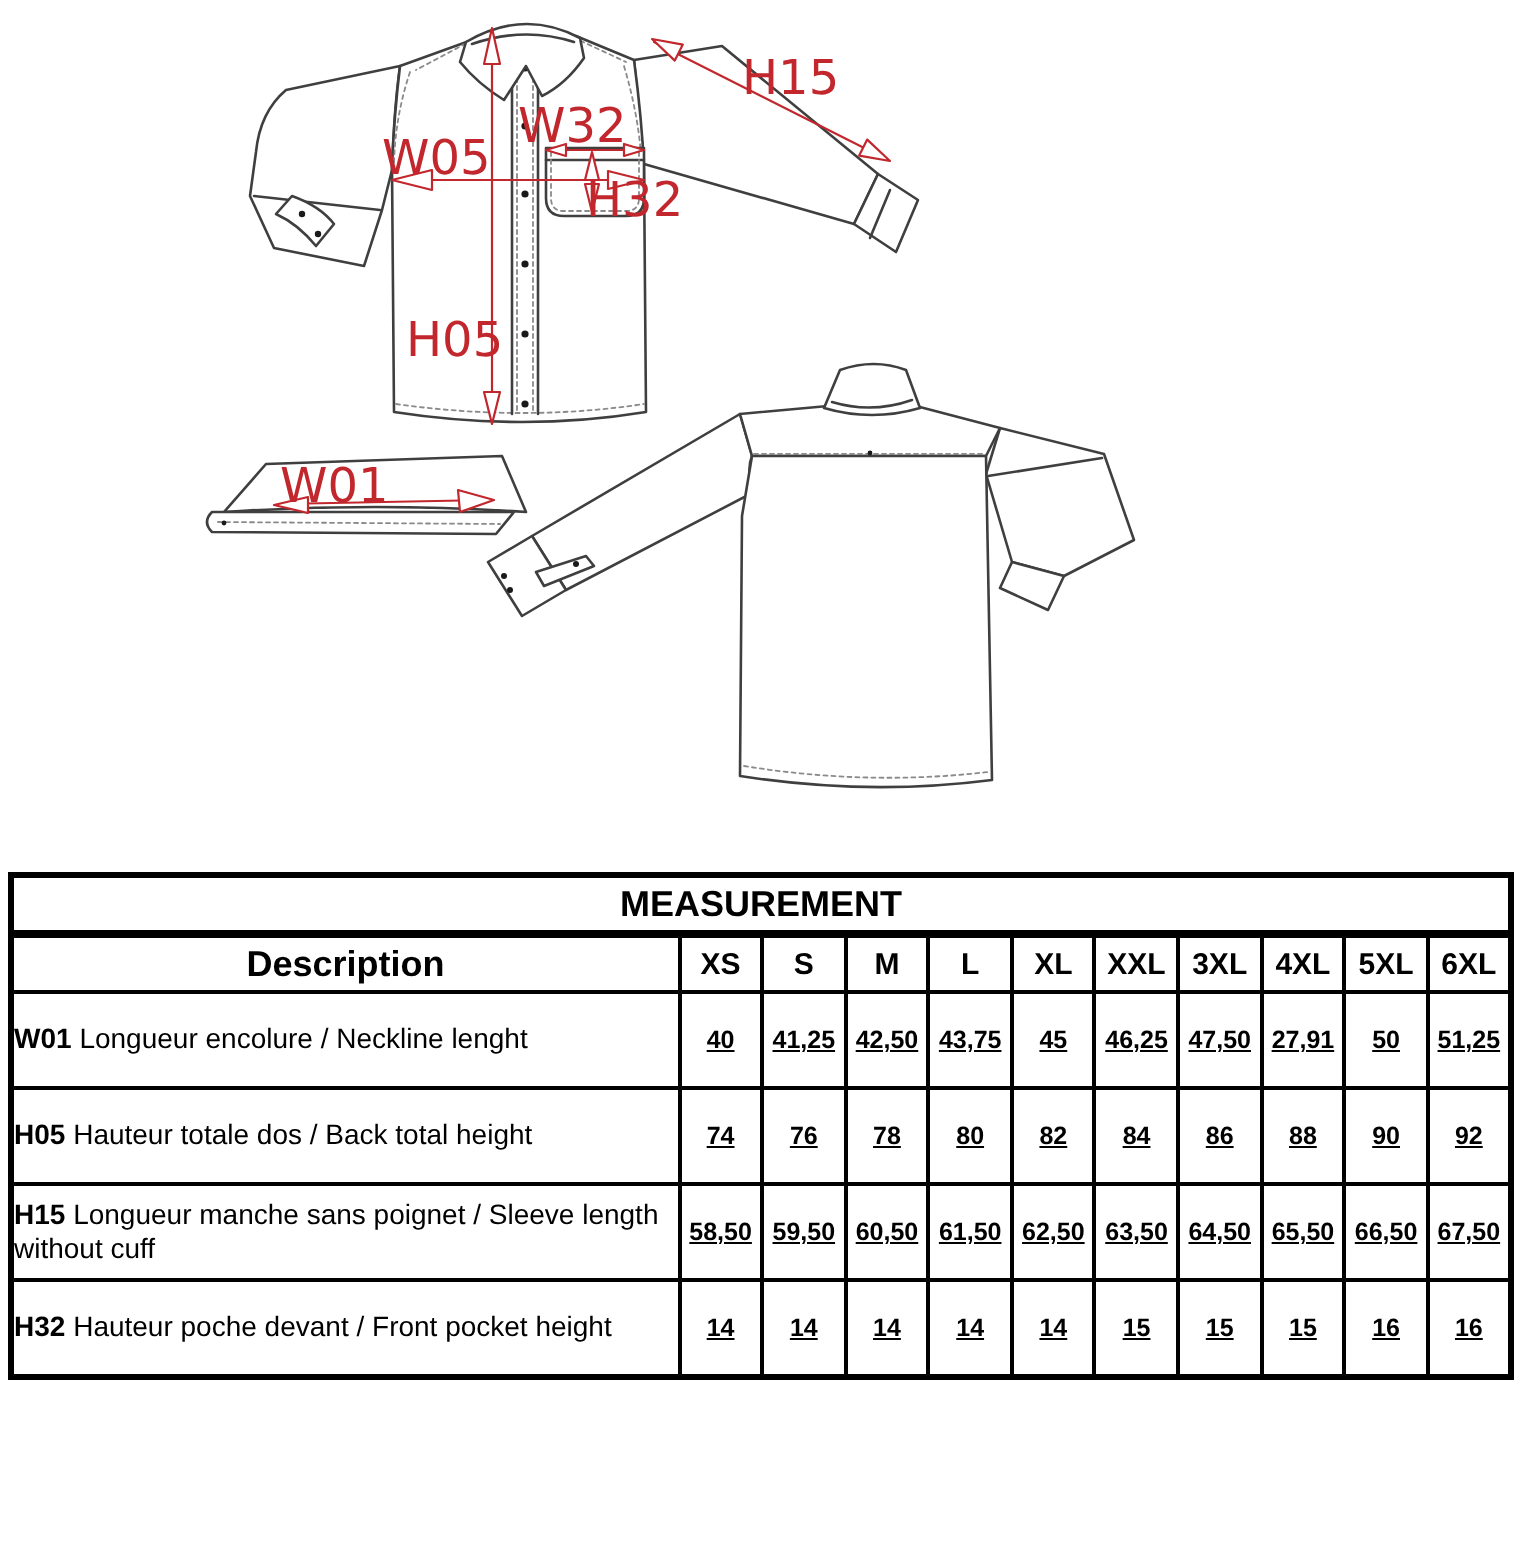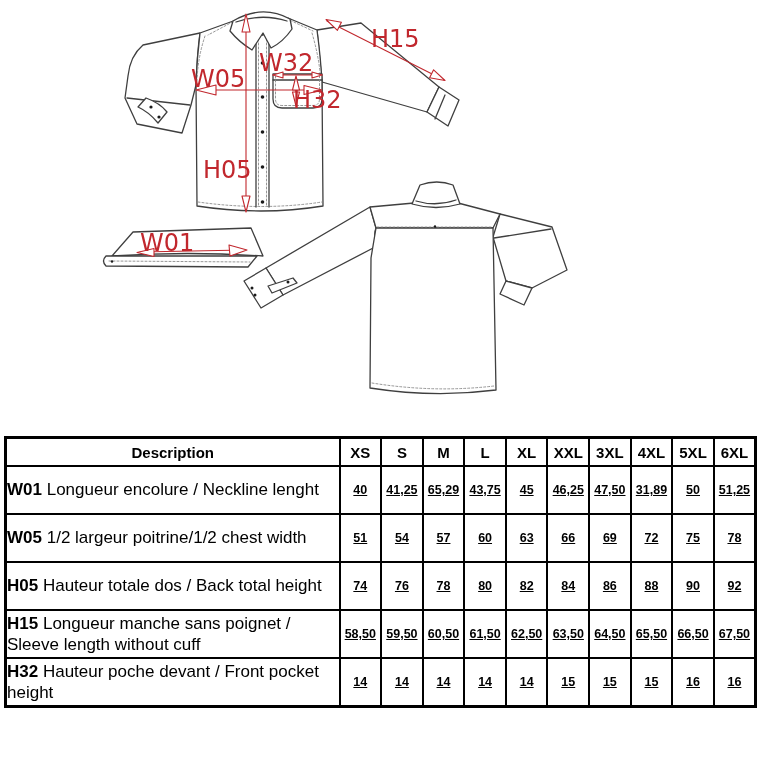--- a/index.html
+++ b/index.html
@@ -2,24 +2,24 @@
 <html><head>
 <meta charset="utf-8">
 <style>
   html,body{margin:0;padding:0;background:#fff;}
   body{width:761px;height:783px;font-family:"Liberation Sans",sans-serif;color:#000;overflow:hidden;}
   .drawing{display:block;}
   .ann-label{font-family:"DejaVu Sans",sans-serif;font-size:24px;fill:#C1272D;}
   table.meas{border-collapse:collapse;table-layout:fixed;width:753px;margin-left:4px;border:3px solid #000;}
   table.meas th,table.meas td{border:2px solid #000;padding:0;overflow:hidden;}
   .title-cell{height:26px;font-size:18px;font-weight:bold;text-align:center;border-bottom:4px solid #000 !important;}
-  .desc-h{font-size:15px;font-weight:bold;text-align:center;height:26px;}
+  .desc-h{font-size:18px;font-weight:bold;text-align:center;height:26px;}
   .size-h{font-size:15px;font-weight:bold;text-align:center;margin-left:48px;}
   tr.data{height:48px;}
-  td.desc{font-size:17px;text-align:left;vertical-align:middle;padding:1px 40px 1px 2px;line-height:1.25;}
+  td.desc{font-size:14px;text-align:left;vertical-align:middle;padding:1px 40px 1px 2px;line-height:1.25;}
   td.desc b{font-weight:bold;}
   td.val{font-size:12.5px;font-weight:bold;text-align:center;vertical-align:middle;text-decoration:underline;}
 </style>
 </head>
 <body>
 
 <svg class="drawing" width="761" height="436" viewBox="0 0 761 436" fill="none" stroke="#3F3F3F" stroke-width="1.3" stroke-linejoin="round" stroke-linecap="round">
 
   <g>
 
@@ -131,61 +131,51 @@
     </g>
   </g>
 </svg>
 
 <table class="meas">
   <colgroup>
     <col style="width:334px">
     <col span="10">
   </colgroup>
   <tbody>
+  <tr>
+    <th class="title-cell" colspan="11">MEASUREMENT</th>
+  </tr>
   <tr>
     <th class="desc-h">Description</th>
     <th class="size-h">XS</th>
     <th class="size-h">S</th>
     <th class="size-h">M</th>
     <th class="size-h">L</th>
     <th class="size-h">XL</th>
     <th class="size-h">XXL</th>
     <th class="size-h">3XL</th>
     <th class="size-h">4XL</th>
     <th class="size-h">5XL</th>
     <th class="size-h">6XL</th>
   </tr>
 
   <tr class="data">
     <td class="desc"><b>W01</b> <span>Longueur encolure / Neckline lenght</span></td>
     <td class="val">40</td>
     <td class="val">41,25</td>
-    <td class="val">65,29</td>
+    <td class="val">42,50</td>
     <td class="val">43,75</td>
     <td class="val">45</td>
     <td class="val">46,25</td>
     <td class="val">47,50</td>
-    <td class="val">31,89</td>
+    <td class="val">27,91</td>
     <td class="val">50</td>
     <td class="val">51,25</td>
   </tr>
 
-  <tr class="data">
-    <td class="desc"><b>W05</b> <span>1/2 largeur poitrine/1/2 chest width</span></td>
-    <td class="val">51</td>
-    <td class="val">54</td>
-    <td class="val">57</td>
-    <td class="val">60</td>
-    <td class="val">63</td>
-    <td class="val">66</td>
-    <td class="val">69</td>
-    <td class="val">72</td>
-    <td class="val">75</td>
-    <td class="val">78</td>
-  </tr>
 
   <tr class="data">
     <td class="desc"><b>H05</b> <span>Hauteur totale dos / Back total height</span></td>
     <td class="val">74</td>
     <td class="val">76</td>
     <td class="val">78</td>
     <td class="val">80</td>
     <td class="val">82</td>
     <td class="val">84</td>
     <td class="val">86</td>

